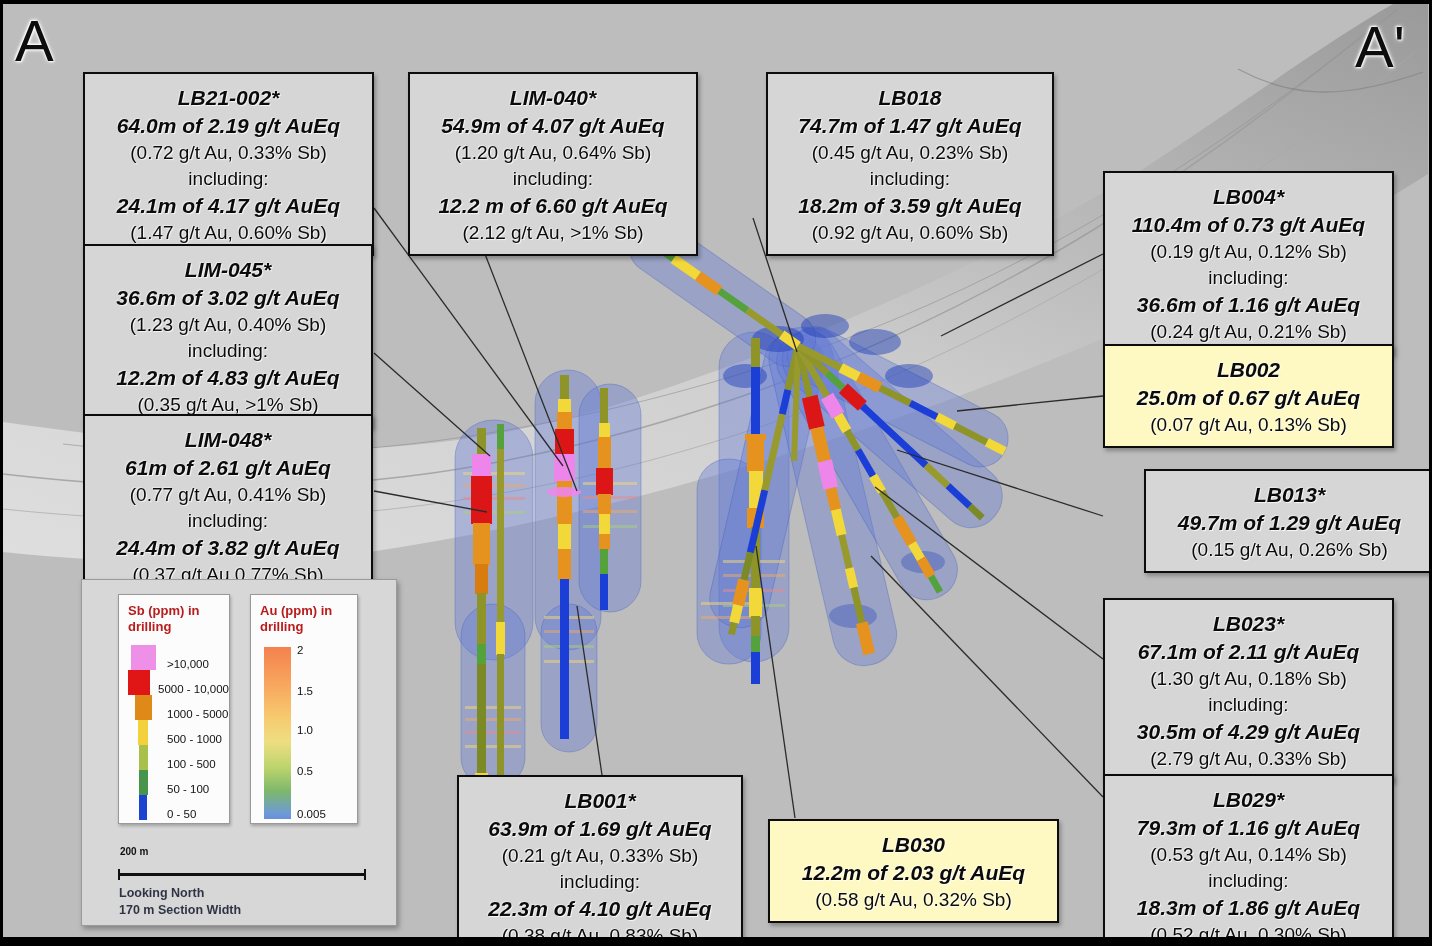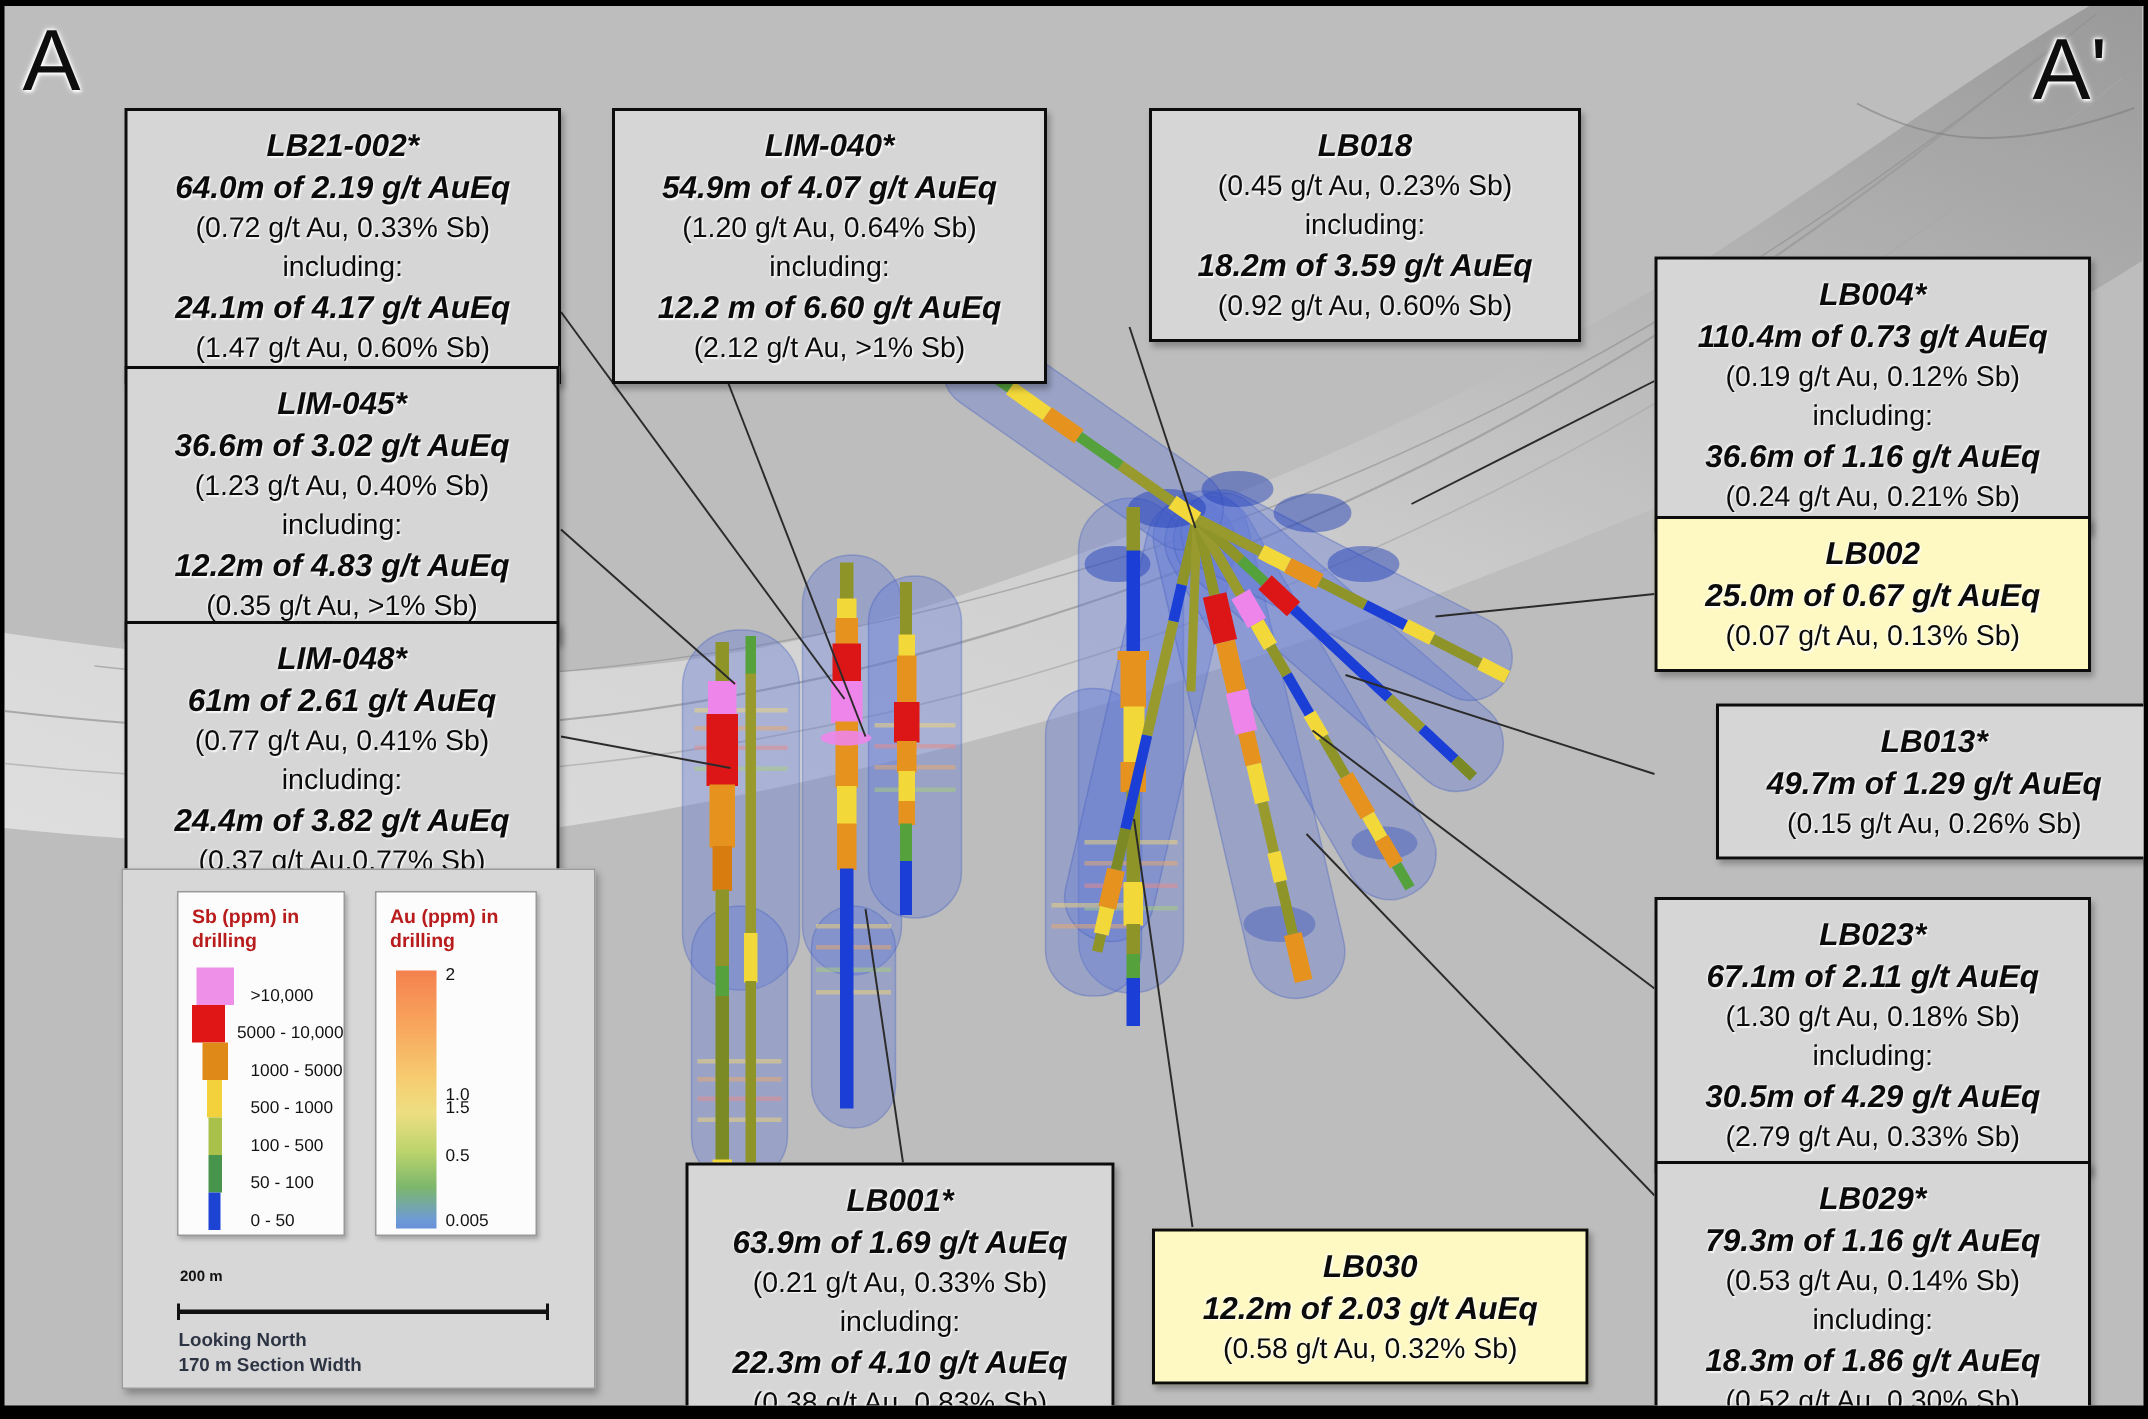--- a/index.html
+++ b/index.html
@@ -293,20 +293,21 @@
   <div class="callout" style="left:405px;top:68px;width:290px;">
     <div class="co-title">LIM-040*</div>
     <div class="co-bold">54.9m of 4.07 g/t AuEq</div>
     <div class="co-norm">(1.20 g/t Au, 0.64% Sb) including:</div>
     <div class="co-bold">12.2 m of 6.60 g/t AuEq</div>
     <div class="co-norm">(2.12 g/t Au, &gt;1% Sb)</div>
   </div>
 
   <div class="callout" style="left:731px;top:68px;width:288px;margin-left:32px;">
     <div class="co-title">LB018</div>
+    <div class="co-bold">74.7m of 1.47 g/t AuEq</div>
     <div class="co-norm">(0.45 g/t Au, 0.23% Sb) including:</div>
     <div class="co-bold">18.2m of 3.59 g/t AuEq</div>
     <div class="co-norm">(0.92 g/t Au, 0.60% Sb)</div>
   </div>
 
   <div class="callout" style="left:1100px;top:167px;width:291px;">
     <div class="co-title">LB004*</div>
     <div class="co-bold">110.4m of 0.73 g/t AuEq</div>
     <div class="co-norm">(0.19 g/t Au, 0.12% Sb) including:</div>
     <div class="co-bold">36.6m of 1.16 g/t AuEq</div>
@@ -418,21 +419,21 @@
             </span>
           <span class="sb-label">0 - 50</span>
         </div>
       </div>
     </div>
 
     <div id="au-panel" class="legend-panel">
       <div class="legend-title">Au (ppm) in drilling</div>
       <div class="au-bar" style="background: linear-gradient(rgb(244, 129, 78) 0%, rgb(248, 167, 94) 22%, rgb(246, 204, 112) 42%, rgb(238, 222, 130) 55%, rgb(188, 212, 108) 70%, rgb(125, 183, 108) 84%, rgb(109, 154, 216) 97%, rgb(104, 143, 216) 100%);"></div>
       <span class="au-tick" style="top:55px;">2</span>
-      <span class="au-tick" style="top:96px;margin-top:48px;">1.5</span>
+      <span class="au-tick" style="top:96px;">1.5</span>
       <span class="au-tick" style="top:135px;">1.0</span>
       <span class="au-tick" style="top:176px;">0.5</span>
       <span class="au-tick" style="top:219px;">0.005</span>
     </div>
 
     <div class="scale-label">200 m</div>
     <div class="scale-line"></div>
     <div class="scale-tick" style="left:36px;"></div>
     <div class="scale-tick" style="left:282px;"></div>
     <div class="legend-note" style="top:306px;">Looking North</div>

